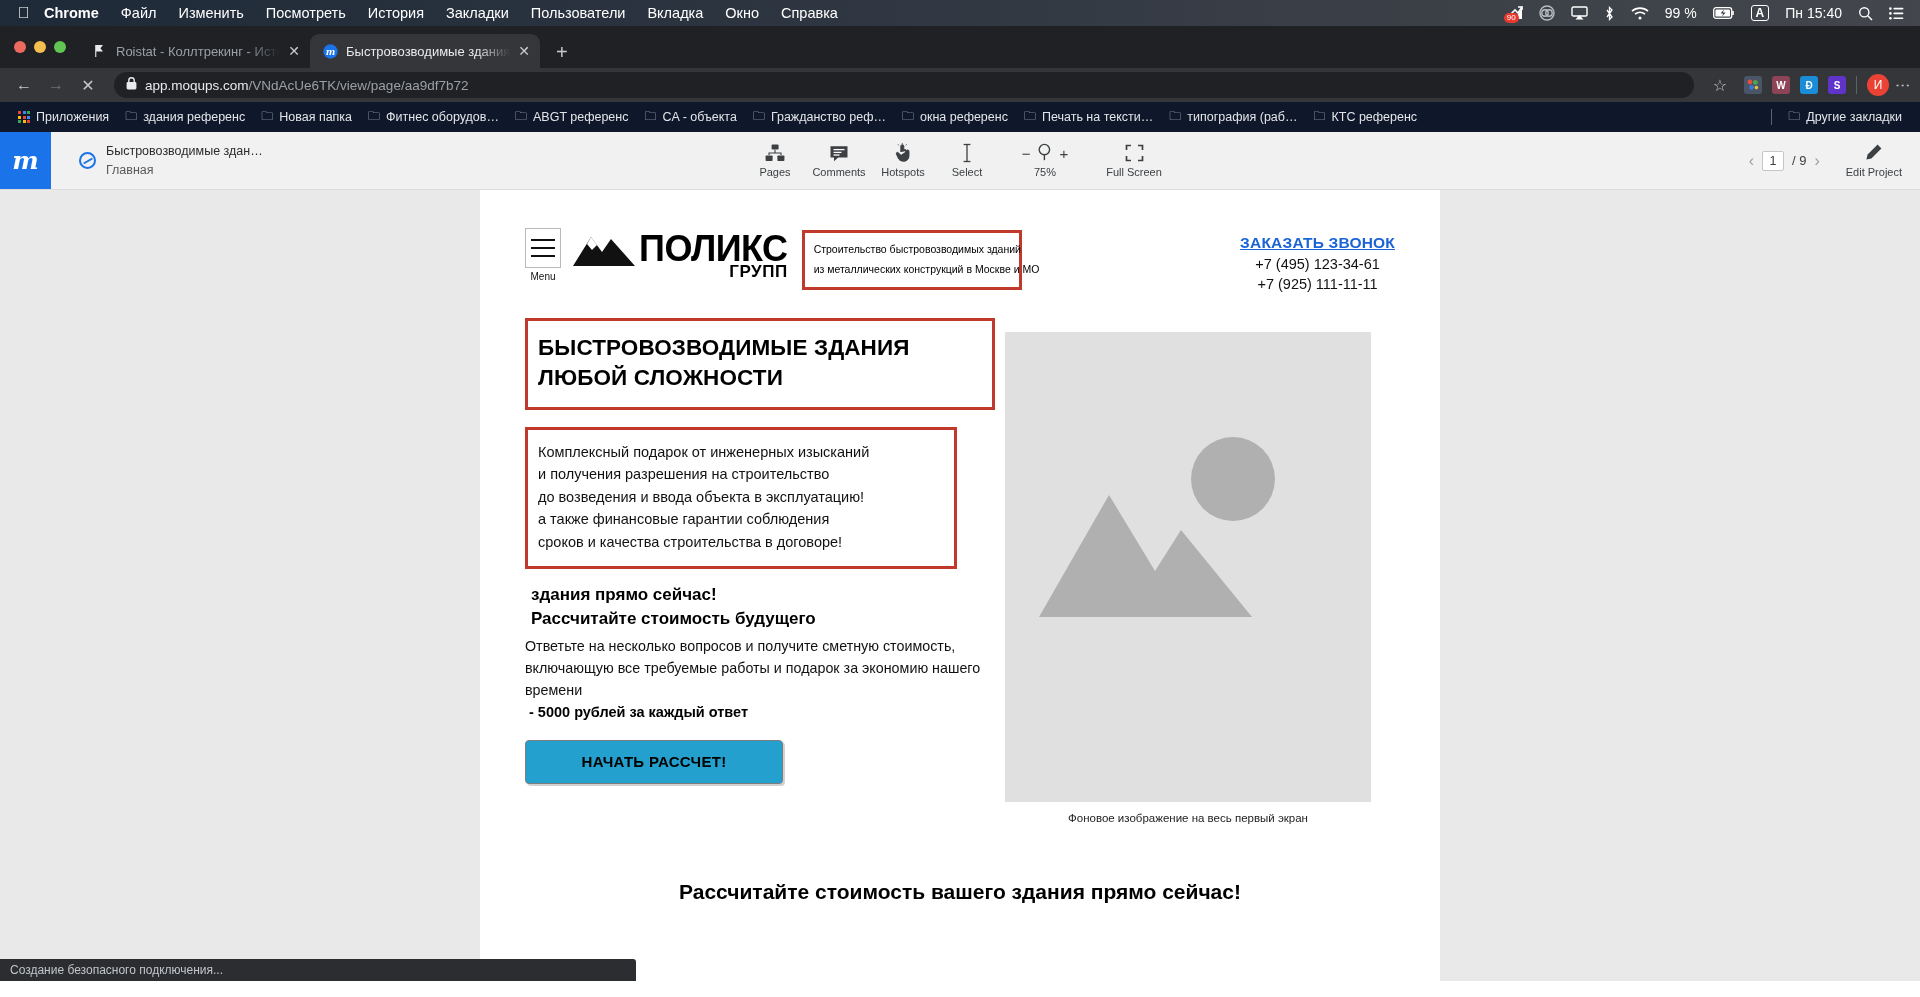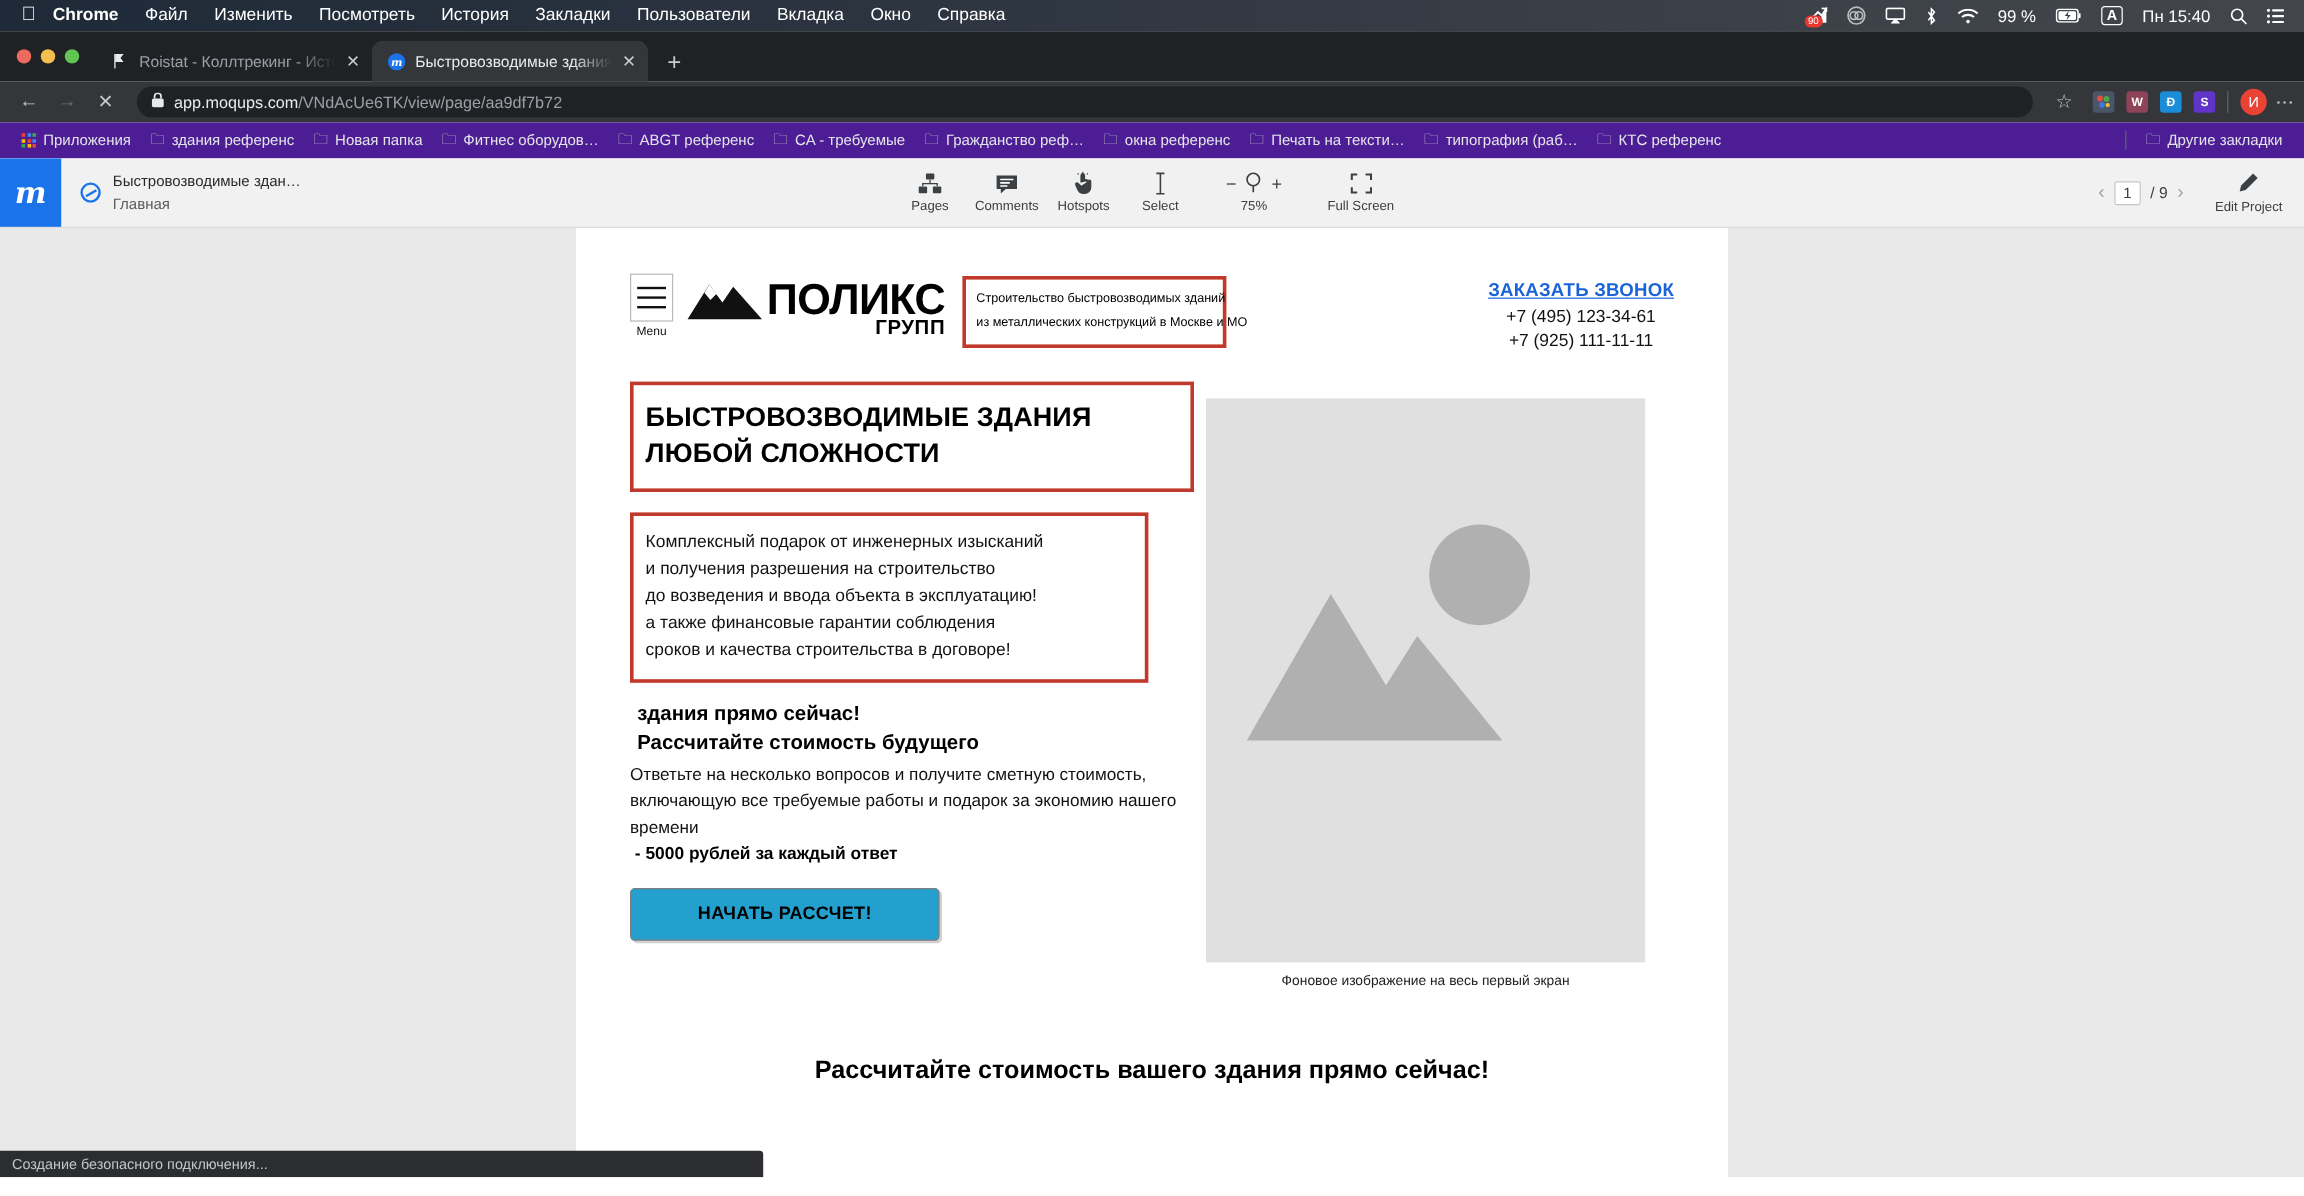--- a/index.html
+++ b/index.html
@@ -80,40 +80,40 @@
   .ext { width: 18px; height: 18px; border-radius: 3px; display:flex; align-items:center; justify-content:center;
          font-size: 10px; font-weight: bold; color:#fff; }
   .avatar-circle {
     width: 22px; height: 22px; border-radius: 50%; background: #ea4335;
     color: #fff; font-size: 12px; display: flex; align-items: center; justify-content: center;
   }
   .kebab { color: #c4c7ca; font-size: 15px; letter-spacing: 0; line-height: 0.6; writing-mode: vertical-rl; }
 
   
   .bookmarks {
-    height: 30px; background: #4c1d95; display: flex; align-items: center;
+    height: 30px; background: #0f172a; display: flex; align-items: center;
     padding: 0 10px; gap: 0; color: #e3e5e8; font-size: 12.5px;
   }
   .bm { display: flex; align-items: center; gap: 6px; padding: 3px 8px; white-space: nowrap; }
   .bm .fi { font-size: 12px; color: #c8ccd0; }
   .bm-sep { width: 1px; height: 16px; background: #5f6368; margin: 0 8px; }
   .apps-grid { display: grid; grid-template-columns: repeat(3, 3px); gap: 1.5px; }
   .apps-grid i { width: 3px; height: 3px; display: block; }
 
   
   .appbar {
     height: 58px; background: #f1f1f1; border-bottom: 1px solid #dcdcdc;
     display: flex; align-items: stretch; position: relative;
   }
   .m-logo {
     width: 51px; background: #1a73e8; color: #fff;
     display: flex; align-items: center; justify-content: center;
     font-family: "DejaVu Serif", serif; font-style: italic; font-weight: bold; font-size: 25px;
   }
-  .doc-info { display: flex; align-items: center; gap: 10px; padding-left: 16px; }
+  .doc-info { display: flex; align-items: center; gap: 10px; padding-left: 28px; }
   .globe {
     width: 17px; height: 17px; border-radius: 50%;
     border: 2px solid #1a73e8; position: relative; flex: 0 0 17px;
   }
   .globe:after {
     content: ""; position: absolute; left: 2px; top: 6px; width: 10px; height: 2px;
     background: #1a73e8; transform: rotate(-30deg);
   }
   .doc-text { font-size: 12.5px; color: #2b2b2b; line-height: 1.45; }
   .doc-text .sub { color: #5a5a5a; }
@@ -390,21 +390,21 @@
   <div class="bm">
       <span class="fi">🗀</span>
       <span>Фитнес оборудов…</span>
     </div>
   <div class="bm">
       <span class="fi">🗀</span>
       <span>ABGT референс</span>
     </div>
   <div class="bm">
       <span class="fi">🗀</span>
-      <span>CA - требуемые</span>
+      <span>CA - объекта</span>
     </div>
   <div class="bm">
       <span class="fi">🗀</span>
       <span>Гражданство реф…</span>
     </div>
   <div class="bm">
       <span class="fi">🗀</span>
       <span>окна референс</span>
     </div>
   <div class="bm">

